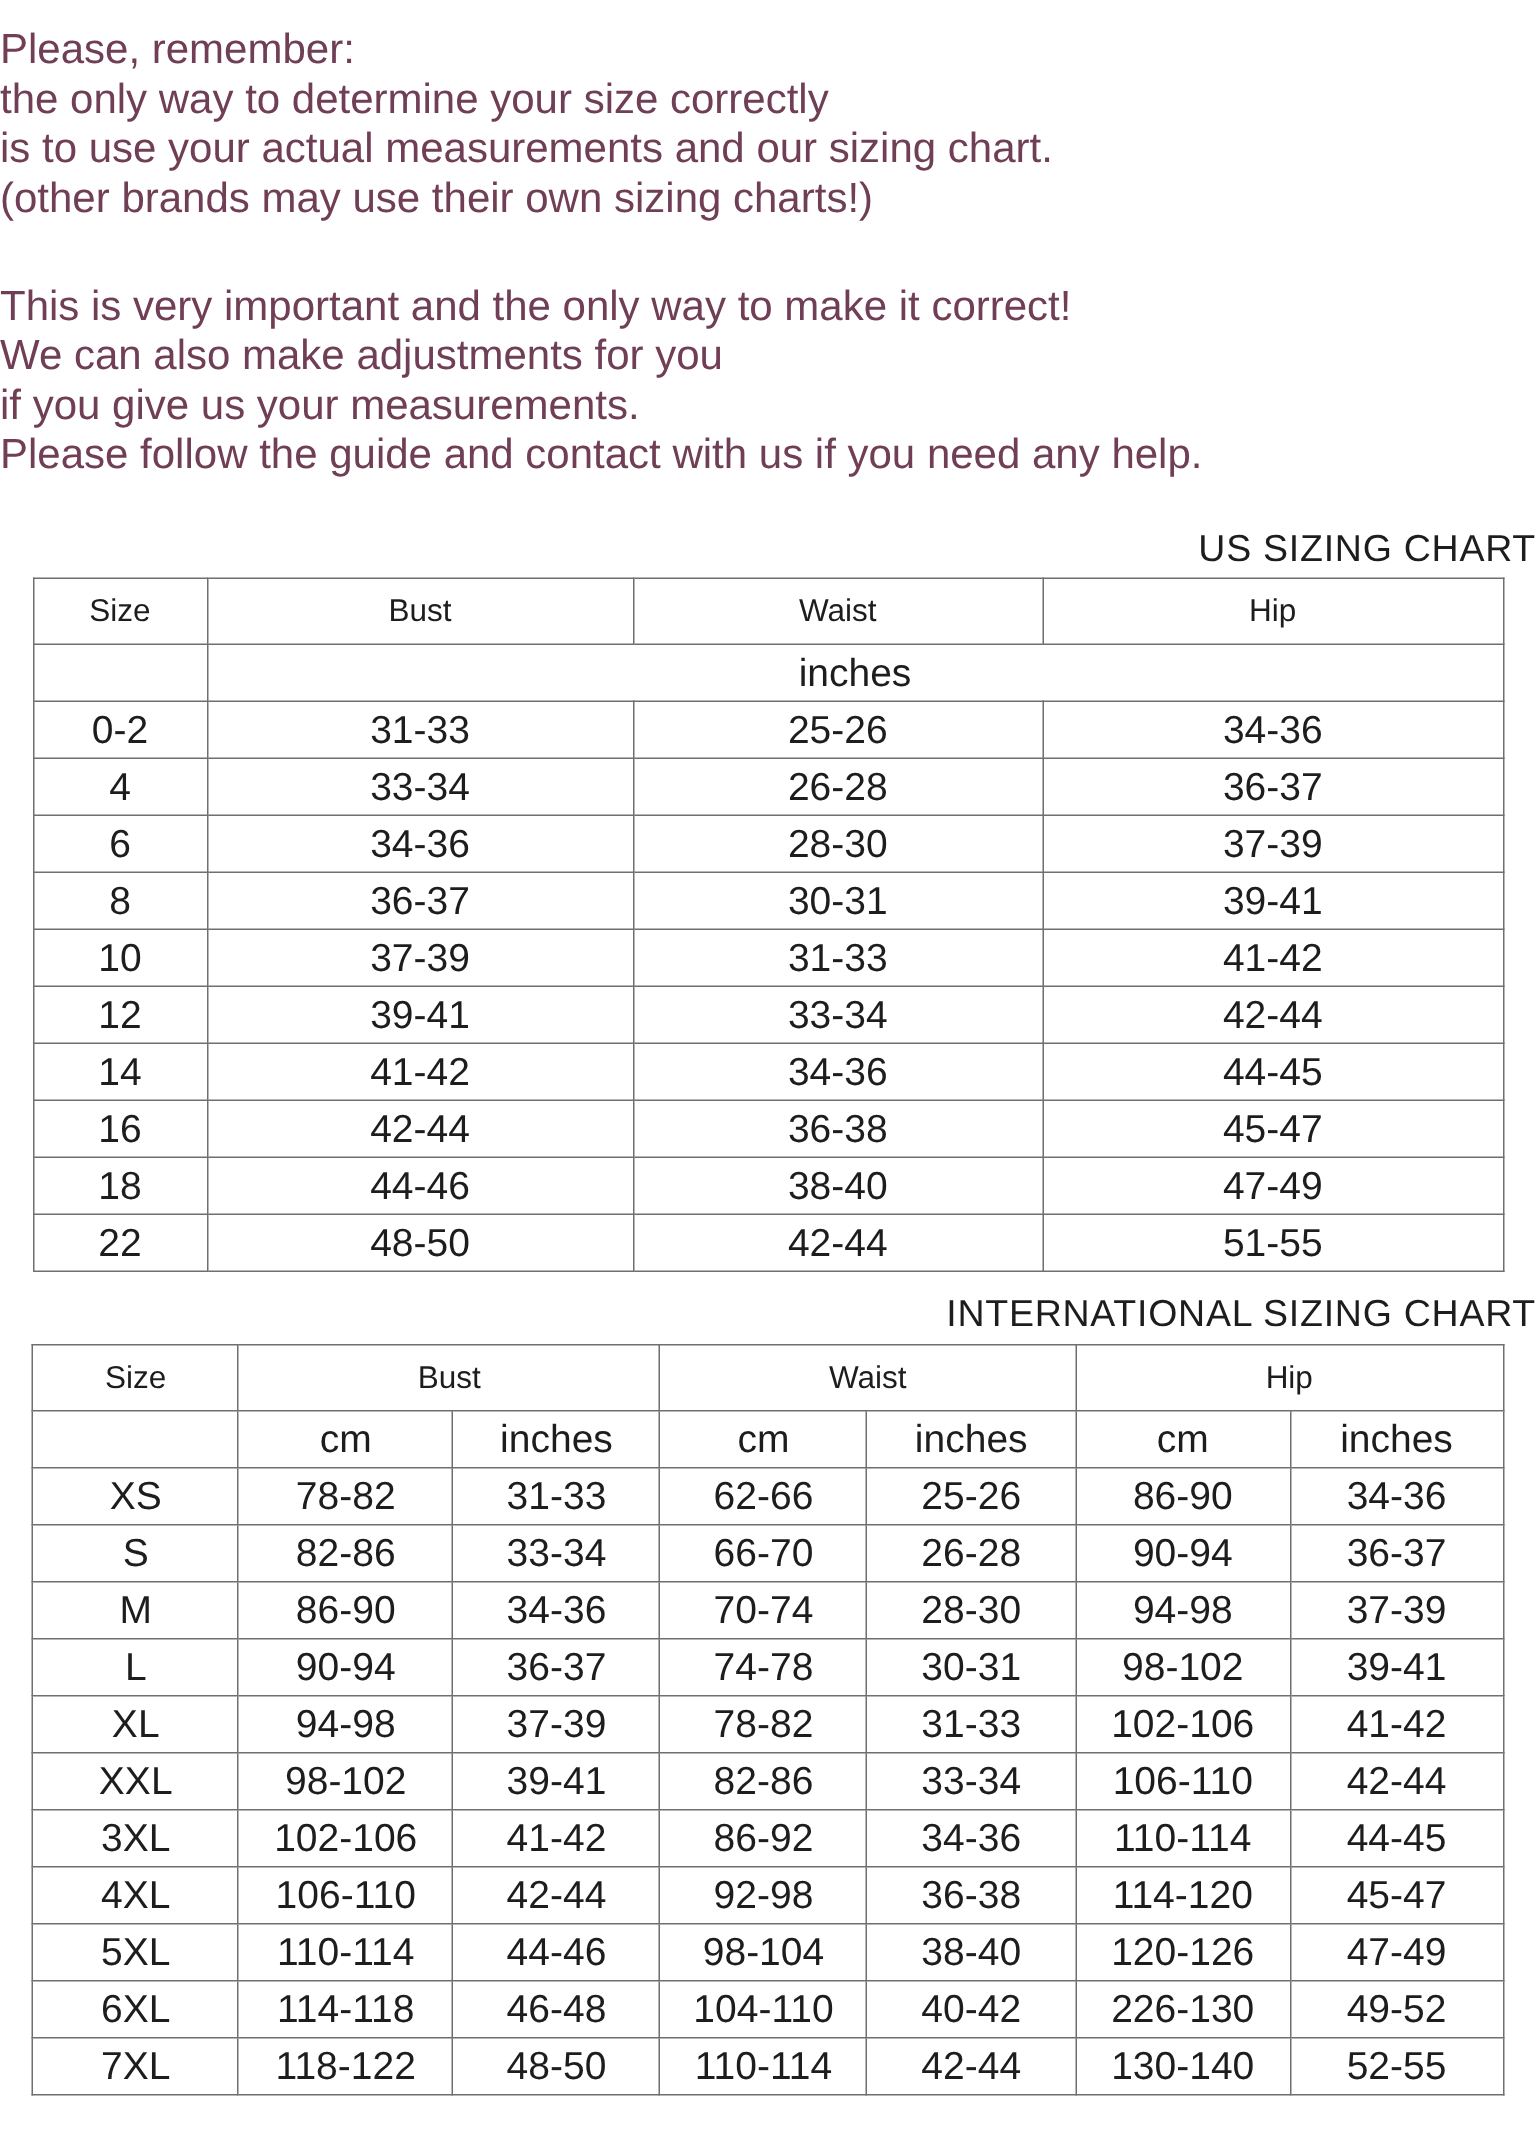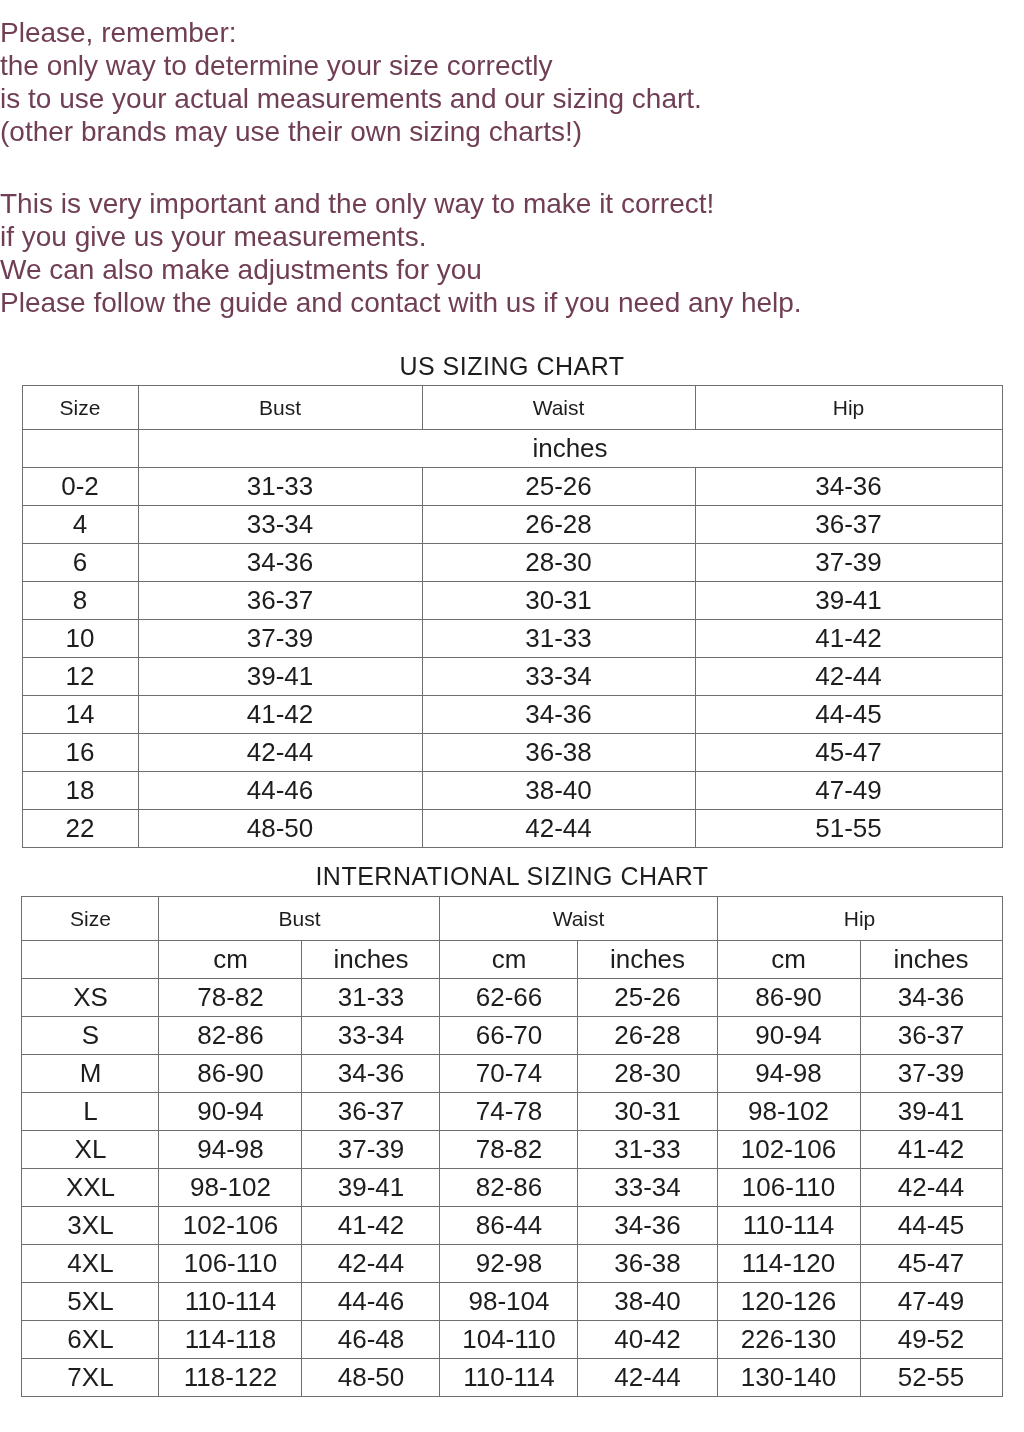--- a/index.html
+++ b/index.html
@@ -16,21 +16,21 @@
   }
   .notice {
     color: #703e55;
     font-size: 28px;
     line-height: 33px;
     font-weight: 300;
   }
   .notice-block1 { padding-top: 16px; }
   .notice-block2 { margin-top: 39px; }
   .chart-title {
-    text-align: center;
+    text-align: right;
     color: #1d1d1d;
     font-size: 25px;
     font-weight: 300;
     letter-spacing: 0.5px;
   }
   .us-title   { margin-top: 33px; margin-bottom: 4px; }
   .intl-title { margin-top: 14px; margin-bottom: 5px; }
   table.sizing-table {
     width: 980px;
     margin: 0 auto;
@@ -61,22 +61,22 @@
 
 <div class="notice">
   <div class="notice-block1">
     <div>Please, remember:</div>
     <div>the only way to determine your size correctly</div>
     <div>is to use your actual measurements and our sizing chart.</div>
     <div>(other brands may use their own sizing charts!)</div>
   </div>
   <div class="notice-block2">
     <div>This is very important and the only way to make it correct!</div>
+    <div>We can also make adjustments for you</div>
     <div>if you give us your measurements.</div>
-    <div>We can also make adjustments for you</div>
     <div>Please follow the guide and contact with us if you need any help.</div>
   </div>
 </div>
 
 <div class="chart-title us-title">US SIZING CHART</div>
 
 <table class="sizing-table">
   <colgroup>
     <col style="width:116px">
       <col style="width:284px">
@@ -240,21 +240,21 @@
         <td>39-41</td>
         <td>82-86</td>
         <td>33-34</td>
         <td>106-110</td>
         <td>42-44</td>
       </tr>
       <tr>
         <td>3XL</td>
         <td>102-106</td>
         <td>41-42</td>
-        <td>86-44</td>
+        <td>86-92</td>
         <td>34-36</td>
         <td>110-114</td>
         <td>44-45</td>
       </tr>
       <tr>
         <td>4XL</td>
         <td>106-110</td>
         <td>42-44</td>
         <td>92-98</td>
         <td>36-38</td>

